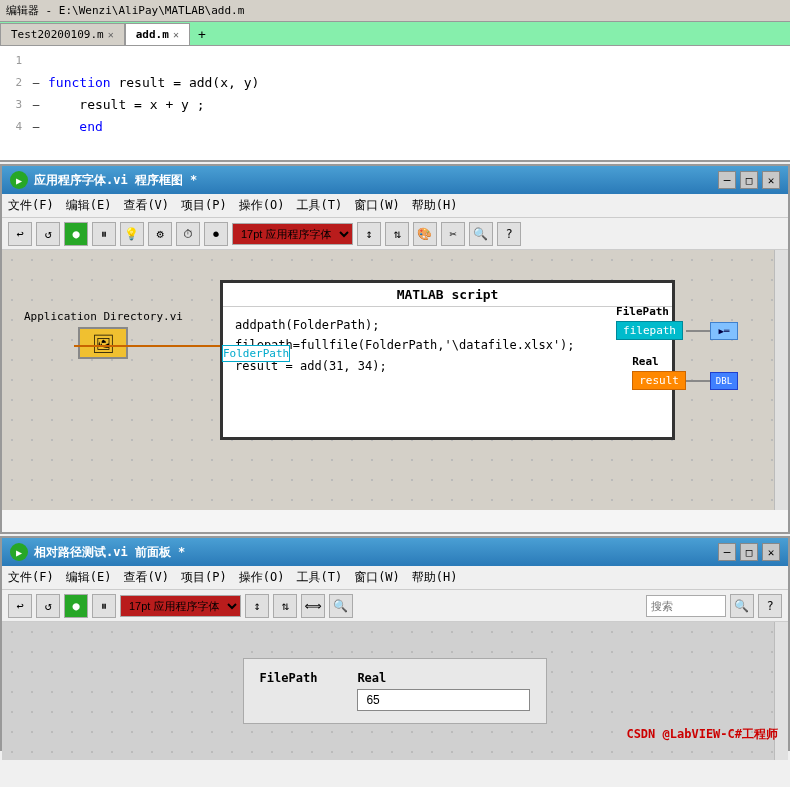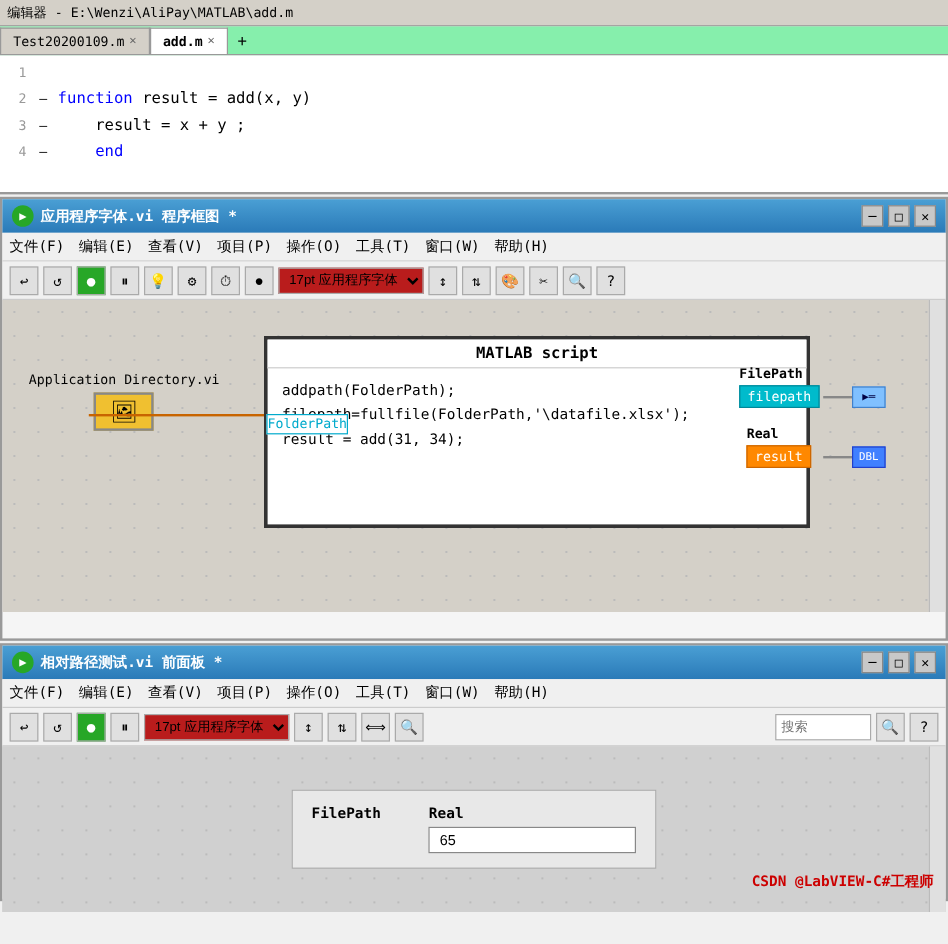--- a/index.html
+++ b/index.html
@@ -435,21 +435,21 @@
         <div style="background:#00bbcc; border:1px solid #008899; padding:2px 6px; font-size:11px; color:white;">filepath</div>
         <div style="display:flex; align-items:center;">
           <div style="width:24px; height:2px; background:#888;"></div>
           <div style="width:28px; height:18px; background:#80c0ff; border:1px solid #4080cc; display:flex;align-items:center;justify-content:center; font-size:9px; color:#004;">▶═</div>
         </div>
       </div>
     </div>
 
     <div style="position:absolute; right:50px; top:105px;">
       <div style="font-size:11px; font-weight:bold; margin-bottom:3px;">Real</div>
-      <div style="display:flex; align-items:center; gap:10px;">
+      <div style="display:flex; align-items:center; gap:0;">
         <div style="background:#ff8800; border:1px solid #cc6600; padding:2px 6px; font-size:11px; color:white;">result</div>
         <div style="display:flex; align-items:center;">
           <div style="width:24px; height:2px; background:#888;"></div>
           <div style="width:28px; height:18px; background:#4080ff; border:1px solid #2040cc; display:flex;align-items:center;justify-content:center; font-size:9px; color:white;">DBL</div>
         </div>
       </div>
     </div>
 
     <div class="scrollbar-right"></div>
   </div>

